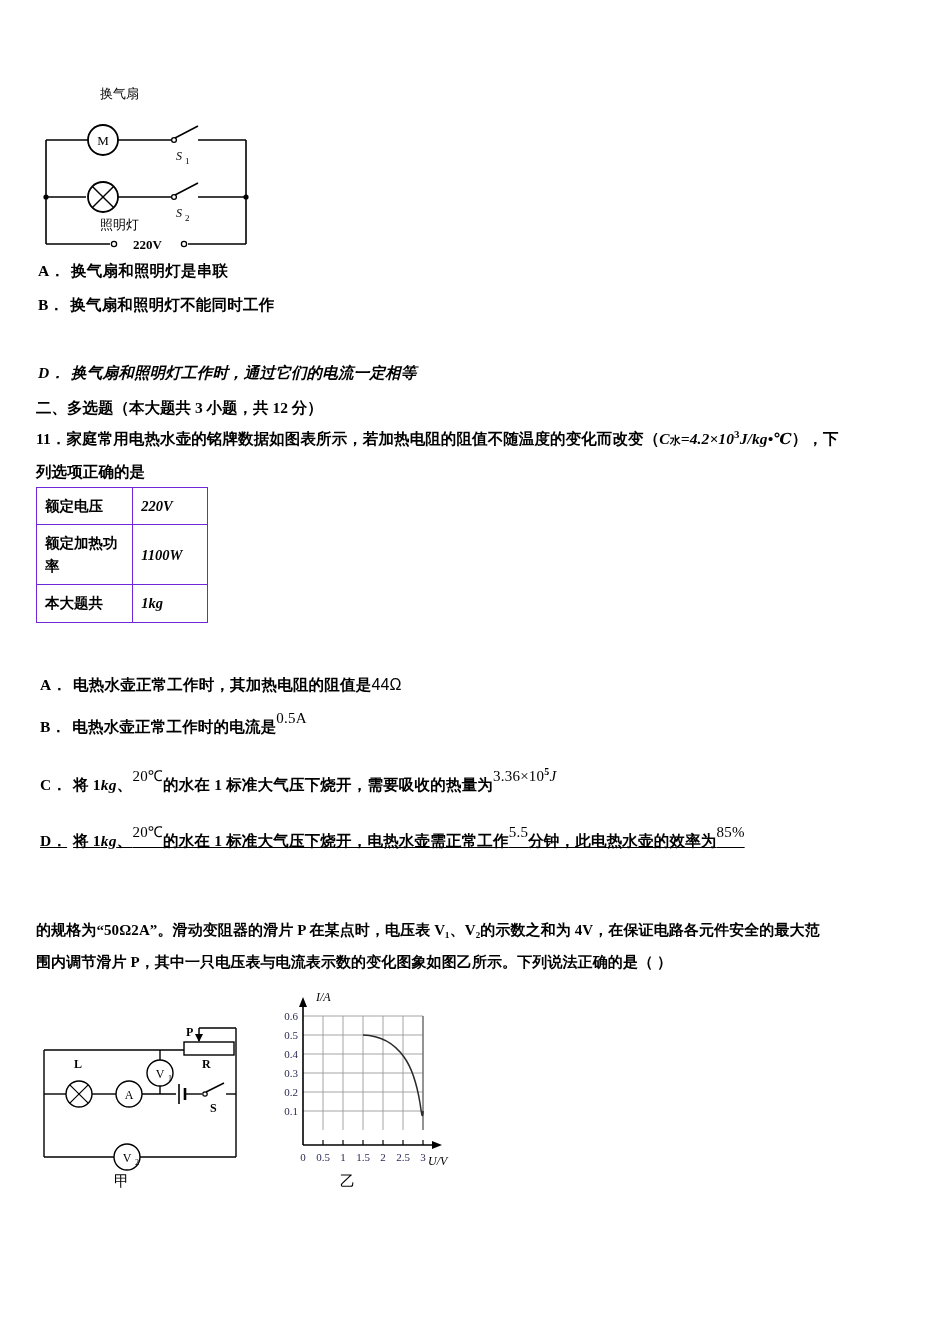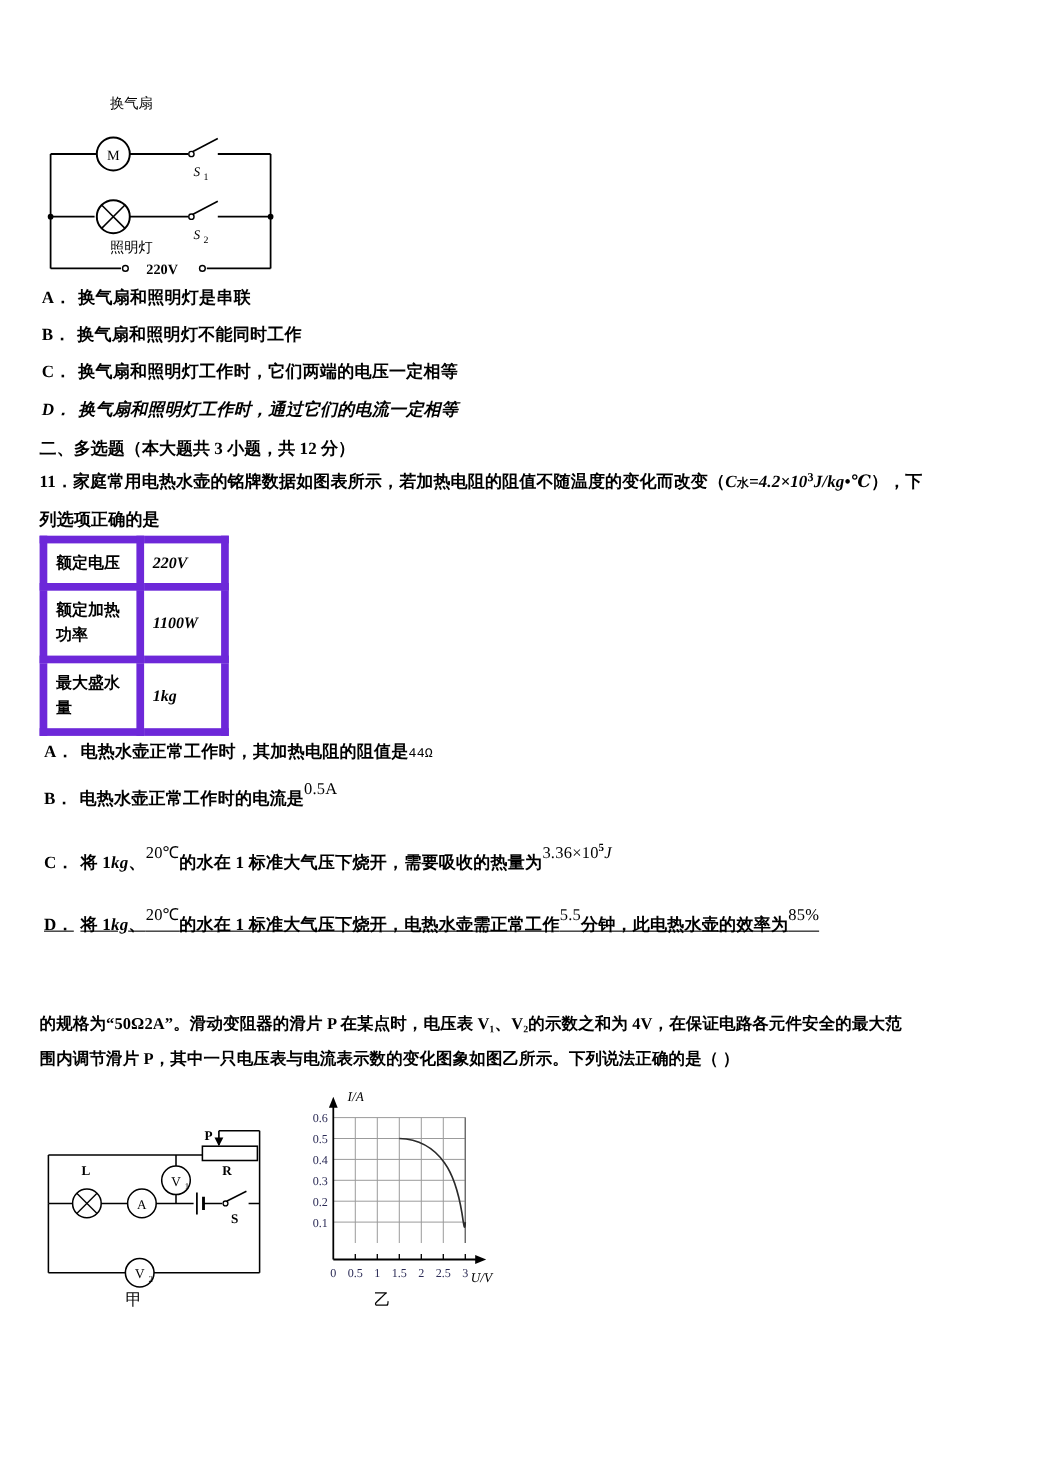--- a/index.html
+++ b/index.html
@@ -30,23 +30,23 @@
     white-space: nowrap;
   }
   .sec-head {
     font-size: 15.5px;
     font-weight: bold;
     white-space: nowrap;
   }
   .ital { font-style: italic; }
   .sup { font-size: 11px; vertical-align: super; font-weight: bold; }
   .mathfrag {
-    font-family: Liberation Mono, monospace;
+    font-family: Liberation Sans, sans-serif;
     font-weight: normal;
-    font-size: 12px;
+    font-size: 16px;
   }
   .raised {
     position: relative;
     top: -9px;
     font-family: "Liberation Serif", serif;
     font-weight: normal;
     font-size: 15px;
   }
   .raised .sup { font-size: 10px; }
 
@@ -54,21 +54,21 @@
   .abs { position: absolute; }
 
   
   .nameplate {
     position: absolute;
     left: 36px; top: 487px;
     border-collapse: collapse;
     width: 172px;
   }
   .nameplate td {
-    border: 7px solid #6d28d9;
+    border: 1px solid #6d28d9;
     padding: 7px 8px;
     font-size: 14.5px;
     font-weight: bold;
     vertical-align: middle;
     line-height: 1.55;
   }
   .nameplate td.val {
     font-style: italic;
     width: 62px;
   }
@@ -132,23 +132,20 @@
       <line x1="150" y1="172" x2="208" y2="172" stroke="#000" stroke-width="1.6"></line>
     </svg>
   </div>
 
   <div class="abs opt" style="left:38px; top:262px;">
     <span class="lbl">A．</span><span>换气扇和照明灯是串联</span>
   </div>
   <div class="abs opt" style="left:38px; top:296px;">
     <span class="lbl">B．</span><span>换气扇和照明灯不能同时工作</span>
   </div>
-  <div class="abs opt" style="left:38px; top:330px;">
-    <span class="lbl">C．</span><span>换气扇和照明灯工作时，它们两端的电压一定相等</span>
-  </div>
   <div class="abs opt" style="left:38px; top:364px;font-style:italic;">
     <span class="lbl">D．</span><span>换气扇和照明灯工作时，通过它们的电流一定相等</span>
   </div>
 
   <div class="abs sec-head" style="left:36px; top:398px;">二、多选题（本大题共 3 小题，共 12 分）</div>
 
   <div class="abs qtext" style="left:36px; top:428px;">
     <span>11．</span><span>家庭常用电热水壶的铭牌数据如图表所示，若加热电阻的阻值不随温度的变化而改变（</span><span class="ital">C</span><span style="font-size:11px;">水</span><span class="ital">=4.2×10</span><span class="sup">3</span><span class="ital">J/kg•℃</span><span>），下</span>
   </div>
   <div class="abs qtext" style="left:36px; top:462px;">列选项正确的是</div>
@@ -157,21 +154,21 @@
     <tbody>
         <tr>
       <td class="key">额定电压</td>
       <td class="val">220V</td>
     </tr>
     <tr>
       <td class="key">额定加热功率</td>
       <td class="val">1100W</td>
     </tr>
     <tr>
-      <td class="key">最大盛水量</td>
+      <td class="key">本大题共</td>
       <td class="val">1kg</td>
     </tr>
   </tbody>
     </table>
 
   <div class="abs opt" style="left:40px; top:675px;">
     <span class="lbl">A．</span><span>电热水壶正常工作时，其加热电阻的阻值是</span><span class="mathfrag">44Ω</span>
   </div>
 
   <div class="abs opt" style="left:40px; top:718px;text-align:center;">

